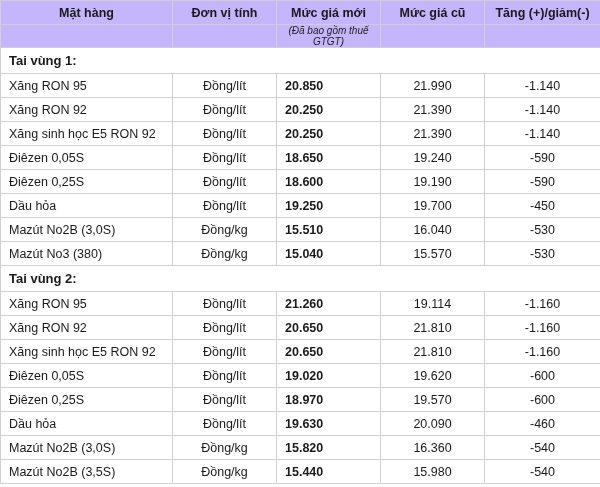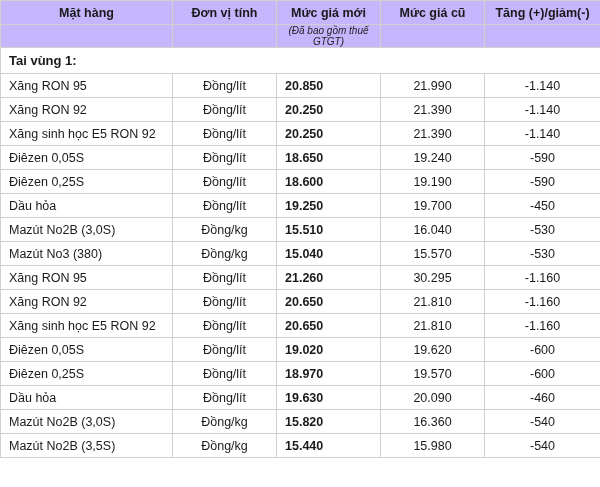--- a/index.html
+++ b/index.html
@@ -155,25 +155,28 @@
         <td class="old-price">16.040</td>
         <td class="change">-530</td>
       </tr>
       <tr>
         <td class="name-cell">Mazút No3 (380)</td>
         <td class="unit-cell">Đồng/kg</td>
         <td class="new-price">15.040</td>
         <td class="old-price">15.570</td>
         <td class="change">-530</td>
       </tr>
+      <tr class="group-row">
+        <td colspan="5">Tai vùng 2:</td>
+      </tr>
       <tr>
         <td class="name-cell">Xăng RON 95</td>
         <td class="unit-cell">Đồng/lít</td>
         <td class="new-price">21.260</td>
-        <td class="old-price">30.295</td>
+        <td class="old-price">19.114</td>
         <td class="change">-1.160</td>
       </tr>
       <tr>
         <td class="name-cell">Xăng RON 92</td>
         <td class="unit-cell">Đồng/lít</td>
         <td class="new-price">20.650</td>
         <td class="old-price">21.810</td>
         <td class="change">-1.160</td>
       </tr>
       <tr>

